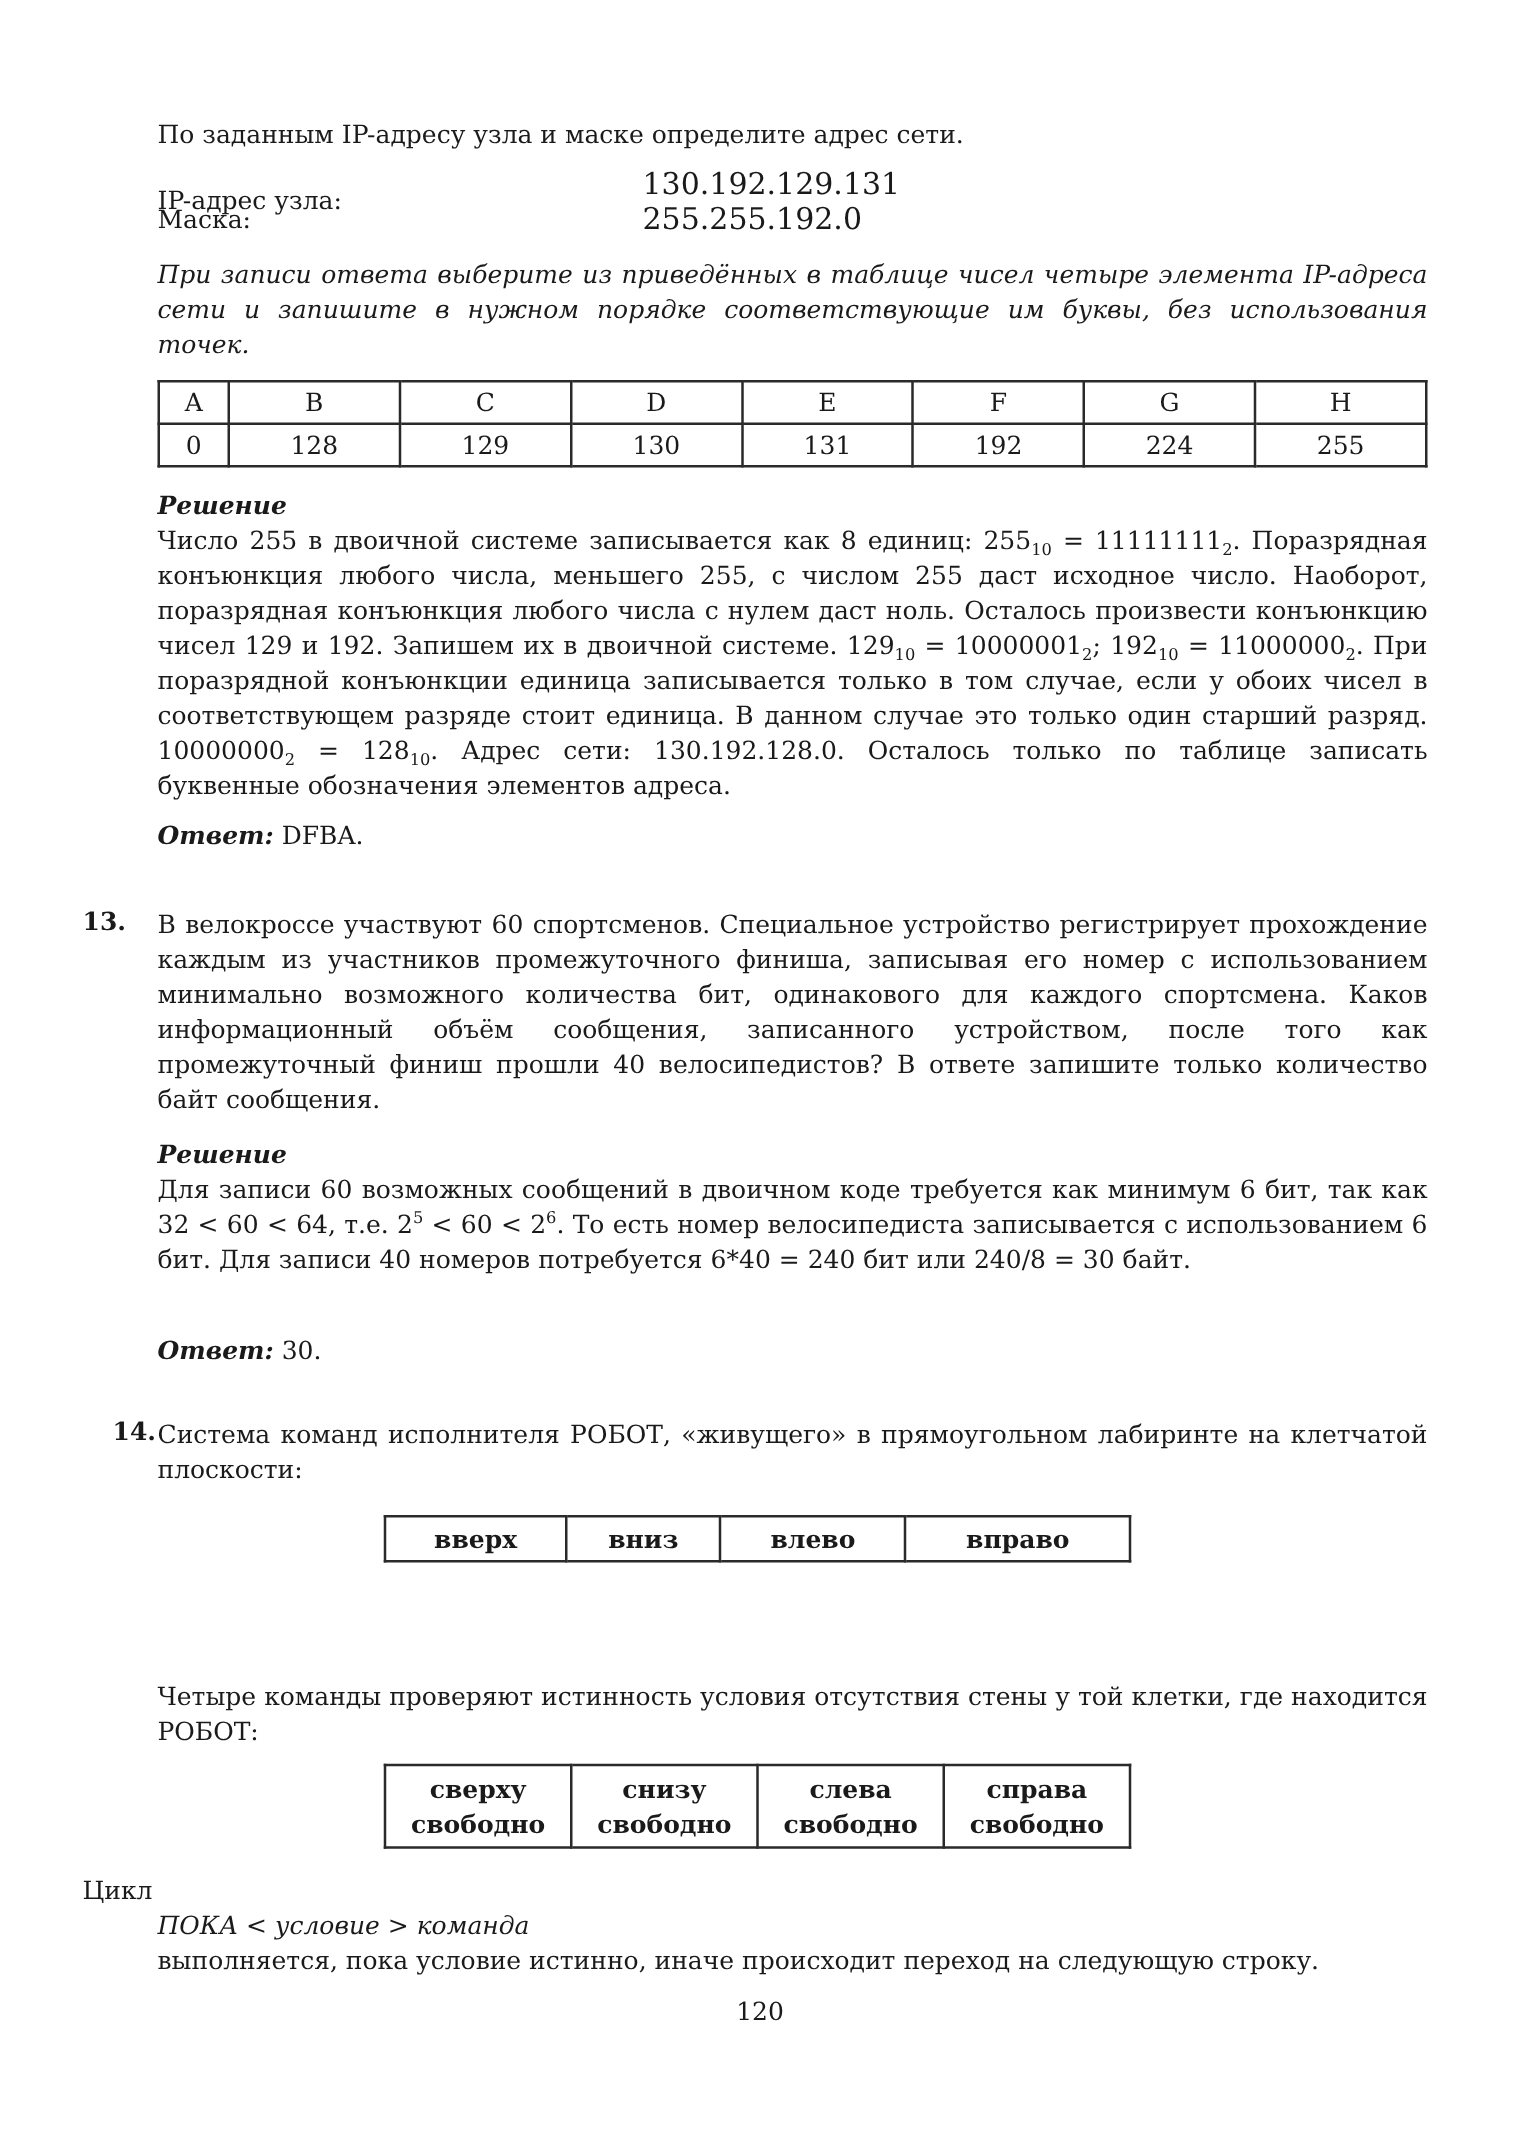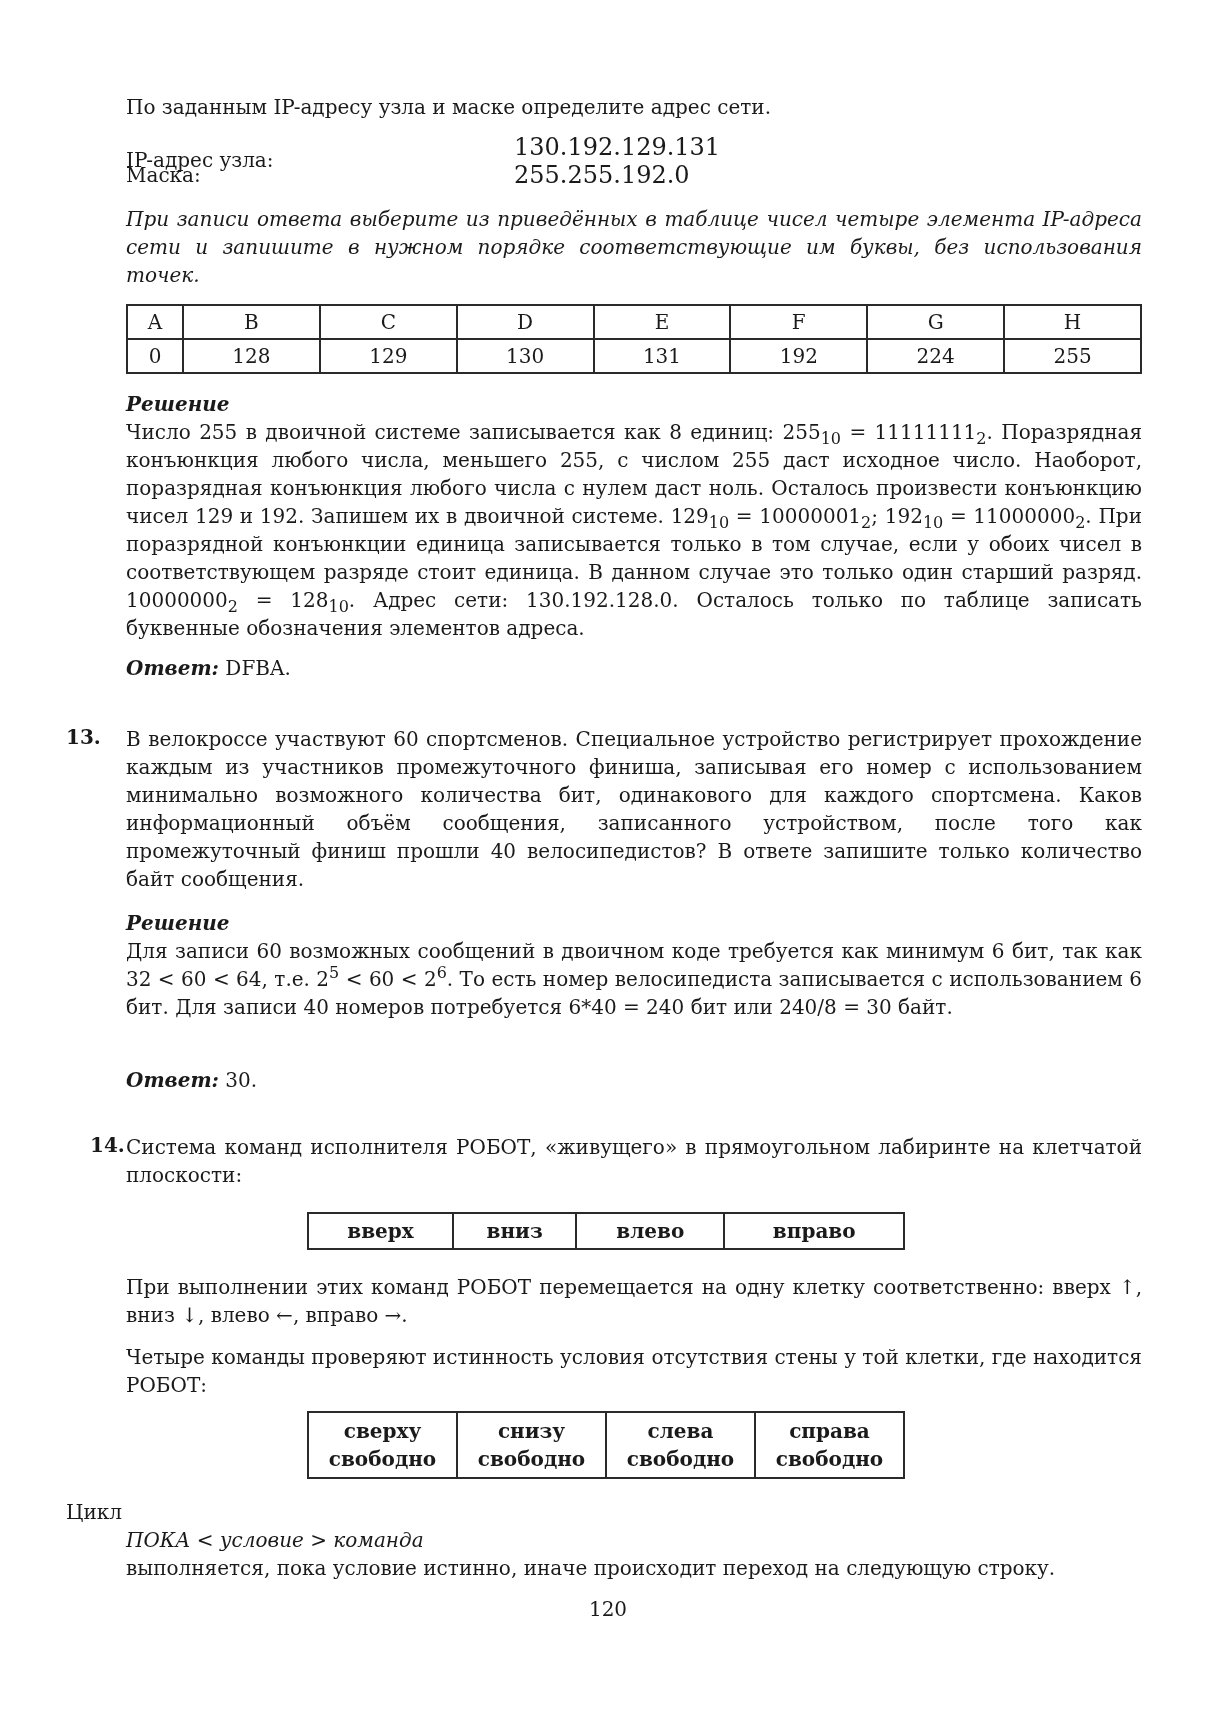--- a/index.html
+++ b/index.html
@@ -7,21 +7,21 @@
     width: 1216px; height: 1712px; position: relative; overflow: hidden;
     font-family: "DejaVu Serif", "Liberation Serif", serif;
     color: #1a1a1a;
   }
   .page { position: absolute; left: 0; top: 0; width: 1216px; height: 1712px; }
   .txt { position: absolute; font-size: 20px; line-height: 28px; }
   .body-block { left: 126px; width: 1016px; text-align: justify; }
   .heading-it { font-style: italic; font-weight: bold; }
   .answer-label { font-style: italic; font-weight: bold; }
   .qnum { position: absolute; left: 66px; font-weight: bold; font-size: 20px; }
-  sub, sup { font-size: 16px; line-height: 0; }
+  sub, sup { font-size: 13px; line-height: 0; }
   table.grid { position: absolute; border-collapse: collapse; font-size: 20px; }
   table.grid td { border: 2px solid #2a2a2a; text-align: center; padding: 0; }
   .ip-row { position: absolute; left: 126px; font-size: 20px; line-height: 28px; }
   .ip-val { position: absolute; left: 486px; font-size: 24px; line-height: 28px; margin-left: 28px; }
   .cmd td { font-weight: bold; }
   .cond td { font-weight: bold; line-height: 28px; }
   .page-num { position: absolute; left: 0; width: 1216px; text-align: center; top: 1597px; font-size: 20px; }
   .italic { font-style: italic; }
 </style>
 </head>
@@ -92,21 +92,20 @@
     <tbody>
         <tr style="height:36px;">
       <td>вверх</td>
       <td>вниз</td>
       <td>влево</td>
       <td>вправо</td>
     </tr>
   </tbody>
     </table>
 
-  <div class="txt body-block" style="top:1273px;">При выполнении этих команд РОБОТ перемещается на одну клетку соответственно: вверх ↑, вниз ↓, влево ←, вправо →.</div>
 
   <div class="txt body-block" style="top:1343px;">Четыре команды проверяют истинность условия отсутствия стены у той клетки, где находится РОБОТ:</div>
 
   <table class="grid cond" style="left:307px; top:1411px; width:598px;">
     <tbody>
         <tr style="height:66px;">
       <td>
             <div>сверху</div>
             <div>свободно</div>
           </td>

